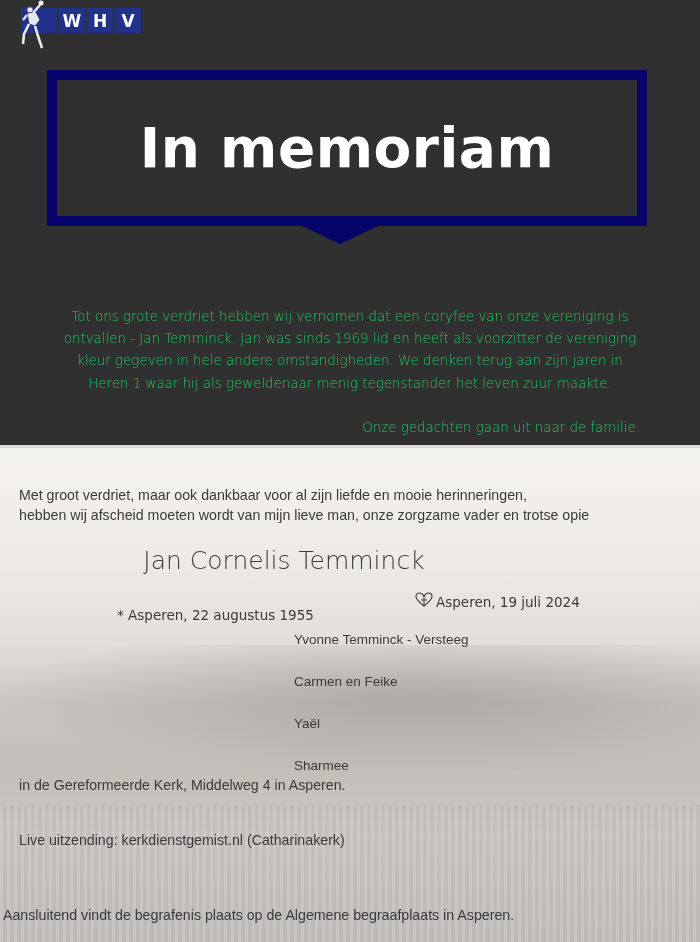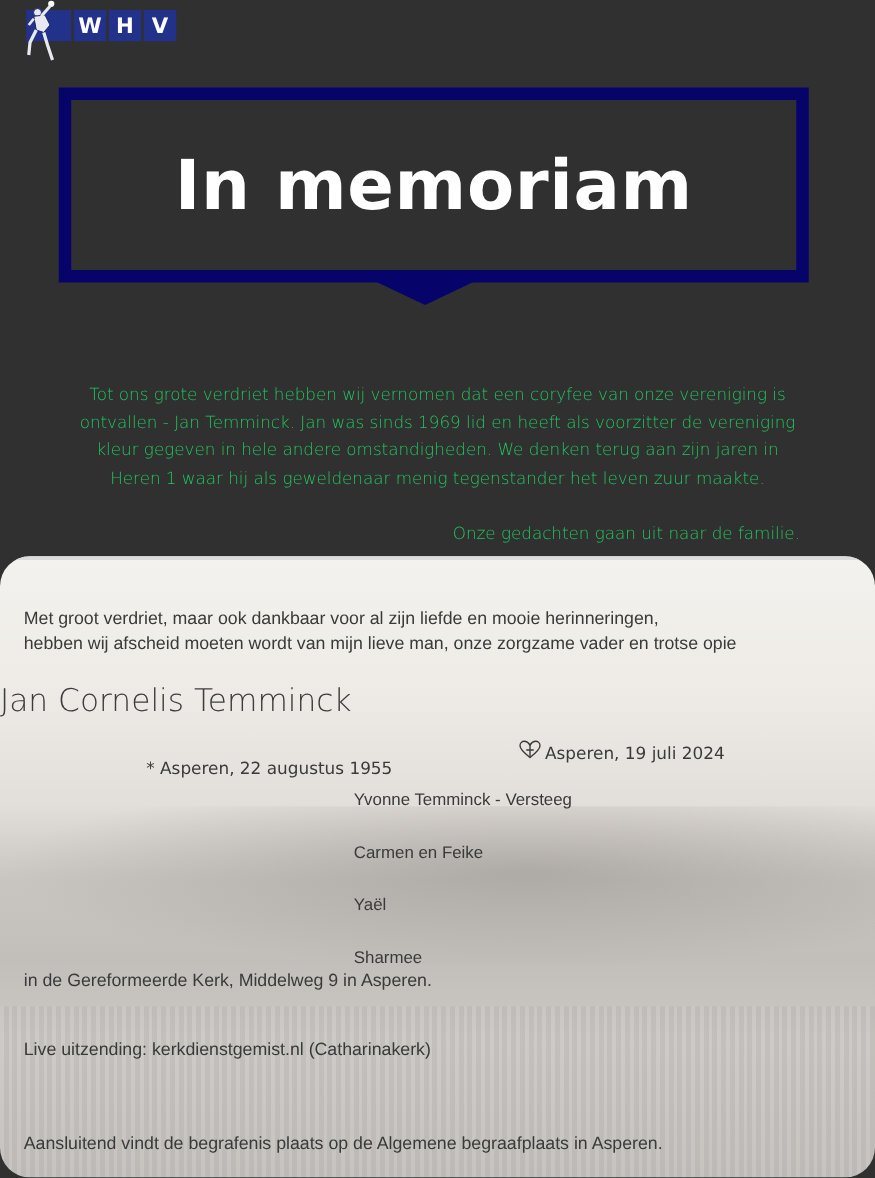--- a/index.html
+++ b/index.html
@@ -42,46 +42,45 @@
     position:absolute; left:60px; top:265px; width:580px;
     color:#22c55e; text-align:center; font-size:13.4px; line-height:22.2px;
     font-family:"DejaVu Sans", sans-serif; font-weight:300;margin-top:41px;
   }
   .intro p { margin:0; }
   .intro p + p { margin-top:22px;text-align:right; }
   .card {
     position:absolute; left:0; top:445px; width:700px; height:497px;
     overflow:hidden;
     background:linear-gradient(180deg,#f4f2ee 0%,#eeebe6 22%,#e2ded9 40%,#c9c6c2 52%,#c2bfbb 65%,#cbc8c4 78%,#c4c1bd 100%);
-    border-radius:24px;
   }
   .card .topline { position:absolute; left:0; top:0; width:700px; height:3px; background:#dcdcdc; }
   .card .fog {
     position:absolute; left:0; top:200px; width:700px; height:130px;
     background:radial-gradient(ellipse at 60% 40%, rgba(120,115,110,0.35), rgba(0,0,0,0) 70%);
   }
   .card .reflect {
     position:absolute; left:0; top:360px; width:700px; height:137px;
     background:repeating-linear-gradient(90deg, rgba(255,255,255,0.05) 0 3px, rgba(0,0,0,0.04) 3px 7px);
   }
   .card .txt {
     position:absolute; color:#3a3a3a; font-family:"Liberation Sans", sans-serif;
     font-size:14.2px; line-height:20px;
   }
   .opening { left:19px; top:40px; width:680px; }
-  .name { left:0; width:568px; top:101px; font-size:25px !important; line-height:30px !important; color:#3c3c3c !important; font-family:"DejaVu Sans", sans-serif !important; font-weight:300; }
+  .name { left:0; width:568px; text-align:center; top:101px; font-size:25px !important; line-height:30px !important; color:#3c3c3c !important; font-family:"DejaVu Sans", sans-serif !important; font-weight:300; }
   .born { left:117px; top:160px; font-family:"DejaVu Sans", sans-serif !important; font-size:13.5px !important; }
   .died { left:415px; top:147px; font-family:"DejaVu Sans", sans-serif !important; font-size:13.5px !important; }
-  .family { left:283px; top:185px; font-family:Liberation Sans, sans-serif; font-size:13.5px !important; }
+  .family { left:294px; top:185px; font-family:Liberation Sans, sans-serif; font-size:13.5px !important; }
   .family div { height:20px; }
   .family .sub { font-style:italic; font-size:12.5px; height:16px; line-height:16px; margin-top:-4px; }
   .family .gap { margin-top:22px; }
   .p1 { left:19px; top:330px; width:680px; }
   .p2 { left:19px; top:385px; width:680px; }
-  .p3 { left:19px; top:460px; width:680px; }
+  .p3 { left:3px; top:460px; width:680px; }
   .heart { display:inline-block; margin-right:3px; }
 </style>
 </head>
 <body>
 
 <div class="logo">
   <div class="letters">
     <div class="box spacer"></div>
     <div class="box">W</div>
     <div class="box">H</div>
@@ -129,21 +128,21 @@
   </div>
 
   <div class="txt family">
     <div>Yvonne Temminck - Versteeg</div>
     <div class="gap">Carmen en Feike</div>
     <div class="gap">Yaël</div>
     <div class="gap">Sharmee</div>
   </div>
 
   <div class="txt p1">
-    <div>in de Gereformeerde Kerk, Middelweg 9 in Asperen.</div>
+    <div>in de Gereformeerde Kerk, Middelweg 4 in Asperen.</div>
   </div>
 
   <div class="txt p2">
     <div>Live uitzending: kerkdienstgemist.nl (Catharinakerk)</div>
   </div>
 
   <div class="txt p3">Aansluitend vindt de begrafenis plaats op de Algemene begraafplaats in Asperen.</div>
 </div>
 
 </body></html>

